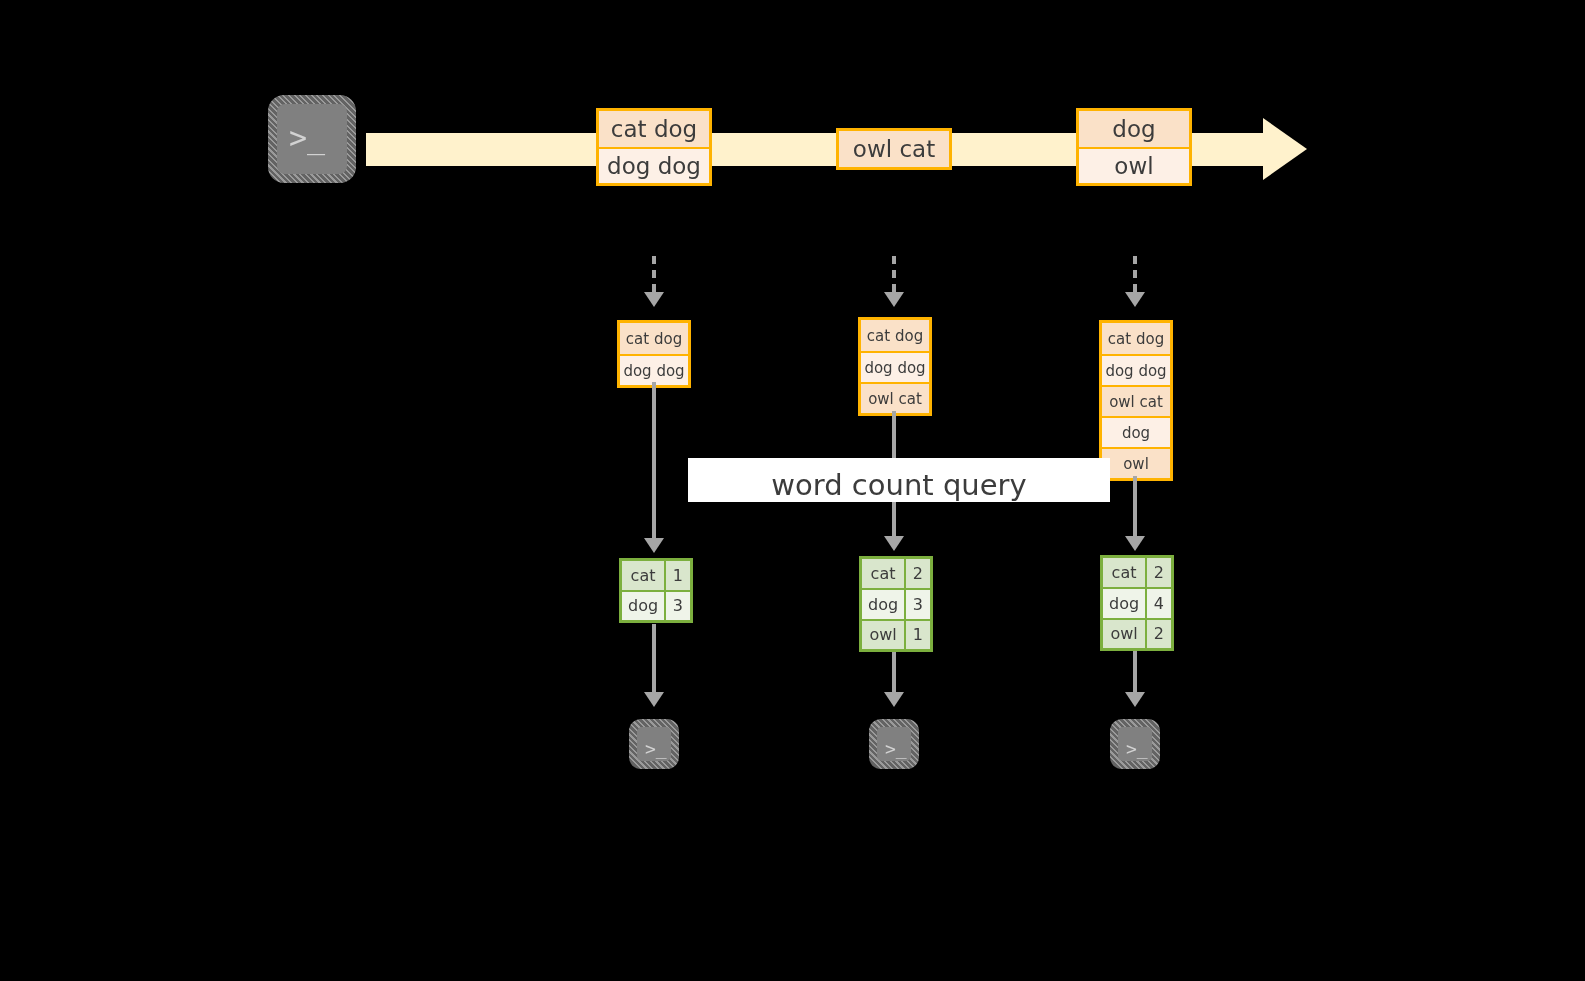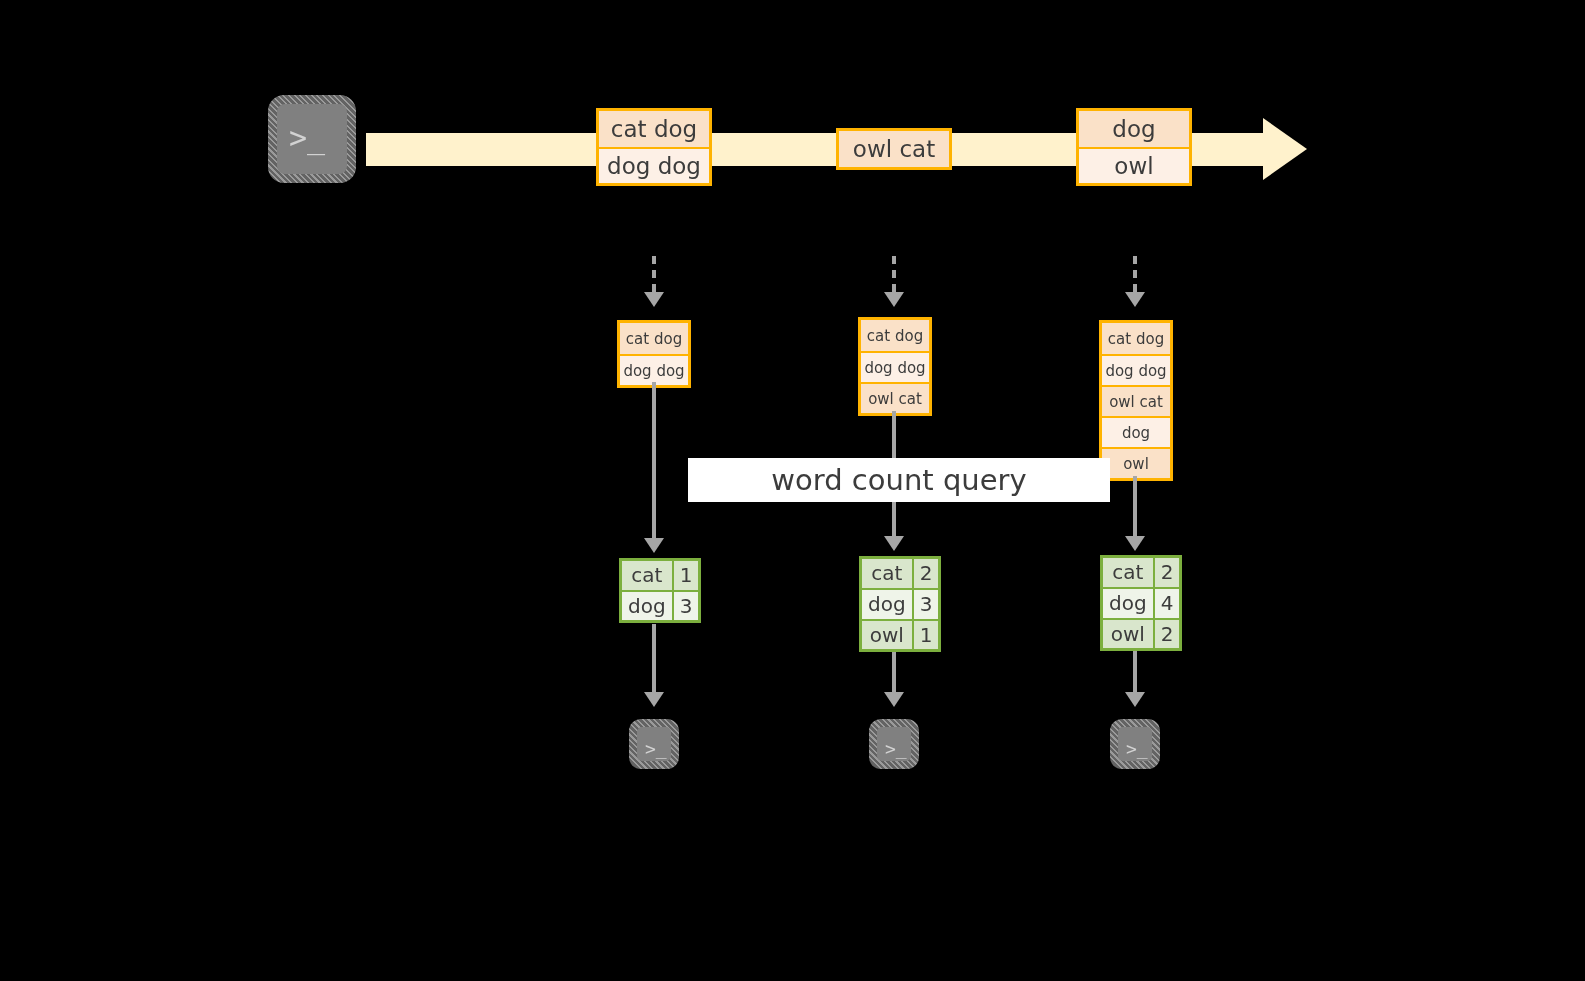--- a/index.html
+++ b/index.html
@@ -114,21 +114,21 @@
     color:#3c3c3c; white-space:nowrap;
   }
   .acc-table .row.dark { background:#FAE1C8; }
   .acc-table .row.light { background:#FDF0E6; }
   .acc-table .row + .row { border-top:2px solid #FFB300; }
 
   
   .res-table {
     position:absolute;
     border:3px solid #7CAF3E;
-    font-size:20px;
+    font-size:16px;
     display:table;
     border-collapse:collapse;
   }
   .res-row { display:table-row; }
   .res-row + .res-row .res-cell { border-top:2px solid #7CAF3E; }
   .res-cell {
     display:table-cell;
     height:31px;
     vertical-align:middle;
     text-align:center;
@@ -139,21 +139,21 @@
   .res-cell.word { width:42px; }
   .res-cell.count { width:26px; border-left:2px solid #7CAF3E; }
   .res-row.dark .res-cell { background:#D9E6CC; }
   .res-row.light .res-cell { background:#EFF4E9; }
 
   
   #query-banner {
     position:absolute;
     left:688px; top:458px; width:422px; height:44px;
     background:#FFFFFF;
-    display:flex; align-items:center; justify-content:center;
+    display:flex; align-items:flex-end; justify-content:center;
     color:#3c3c3c;
     font-size:29px;
     white-space:nowrap;
     z-index:30;
   }
 </style>
 </head>
 <body>
 
 <div id="stage">

